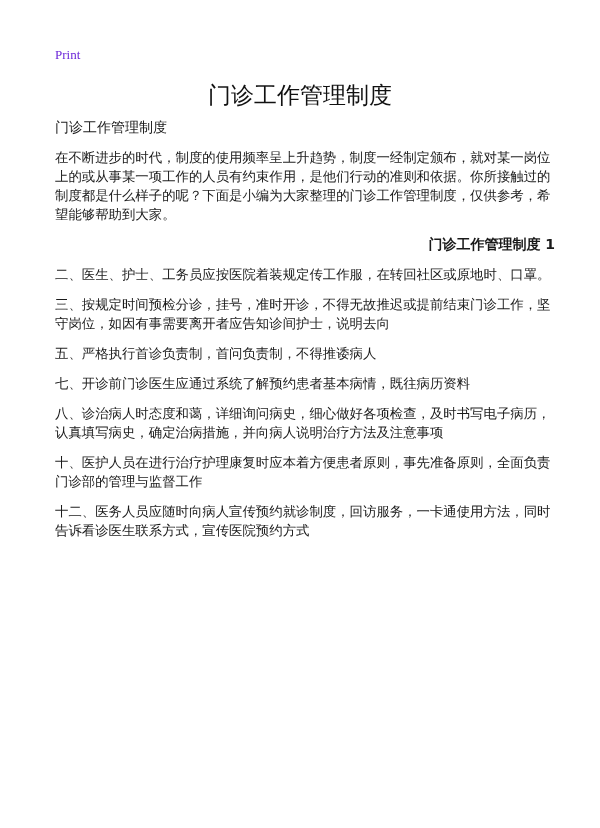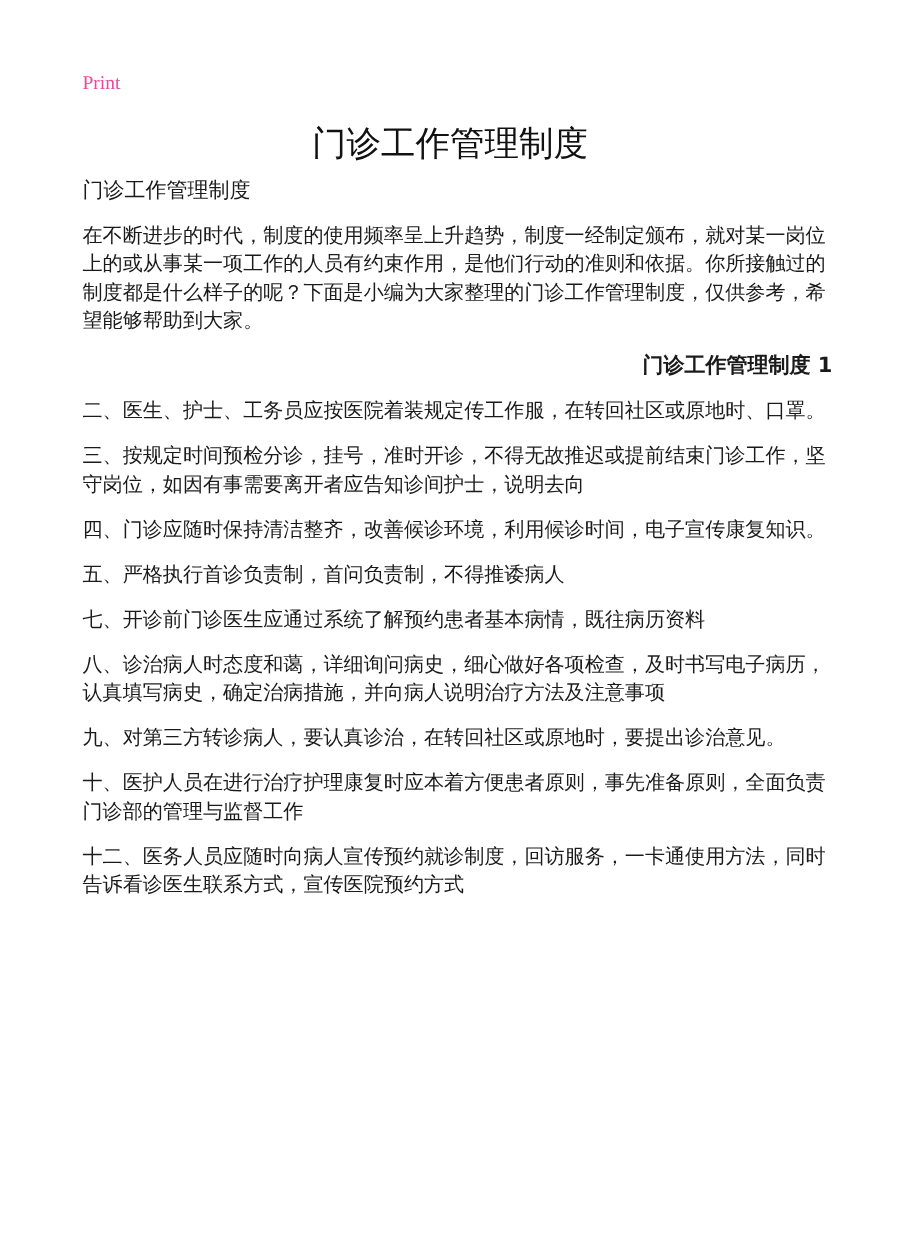--- a/index.html
+++ b/index.html
@@ -5,21 +5,21 @@
     html, body { margin: 0; padding: 0; background: #ffffff; }
     body {
       width: 600px; height: 828px; overflow: hidden;
       font-family: "DejaVu Sans", "Liberation Sans", sans-serif;
       color: #1a1a1a;
     }
     .page { position: relative; width: 600px; height: 828px; }
     .print-link {
       position: absolute; left: 55px; top: 47px;
       font-family: "Liberation Serif", "DejaVu Serif", serif;
-      font-size: 13px; color: #ec4899;
+      font-size: 13px; color: #6d28d9;
     }
     .doc-title {
       position: absolute; left: 0; top: 80px; width: 600px;
       text-align: center; font-size: 23px; font-weight: normal; color: #111;
       margin: 0;
     }
     .content {
       position: absolute; left: 55px; top: 118px; width: 500px;
       font-size: 13.4px; line-height: 19px;
     }
@@ -35,21 +35,19 @@
 
   <h1 class="doc-title">门诊工作管理制度</h1>
 
   <div class="content">
     <p class="subtitle">门诊工作管理制度</p>
     <p class="para">在不断进步的时代，制度的使用频率呈上升趋势，制度一经制定颁布，就对某一岗位上的或从事某一项工作的人员有约束作用，是他们行动的准则和依据。你所接触过的制度都是什么样子的呢？下面是小编为大家整理的门诊工作管理制度，仅供参考，希望能够帮助到大家。</p>
     <p class="section-heading">门诊工作管理制度 1</p>
 
     <p class="para">二、医生、护士、工务员应按医院着装规定传工作服，在转回社区或原地时、口罩。</p>
     <p class="para">三、按规定时间预检分诊，挂号，准时开诊，不得无故推迟或提前结束门诊工作，坚守岗位，如因有事需要离开者应告知诊间护士，说明去向</p>
-    <p class="para">四、门诊应随时保持清洁整齐，改善候诊环境，利用候诊时间，电子宣传康复知识。</p>
     <p class="para">五、严格执行首诊负责制，首问负责制，不得推诿病人</p>
     <p class="para">七、开诊前门诊医生应通过系统了解预约患者基本病情，既往病历资料</p>
     <p class="para">八、诊治病人时态度和蔼，详细询问病史，细心做好各项检查，及时书写电子病历，认真填写病史，确定治病措施，并向病人说明治疗方法及注意事项</p>
-    <p class="para">九、对第三方转诊病人，要认真诊治，在转回社区或原地时，要提出诊治意见。</p>
     <p class="para">十、医护人员在进行治疗护理康复时应本着方便患者原则，事先准备原则，全面负责门诊部的管理与监督工作</p>
     <p class="para">十二、医务人员应随时向病人宣传预约就诊制度，回访服务，一卡通使用方法，同时告诉看诊医生联系方式，宣传医院预约方式</p>
   </div>
 </div>
 
 </body></html>

